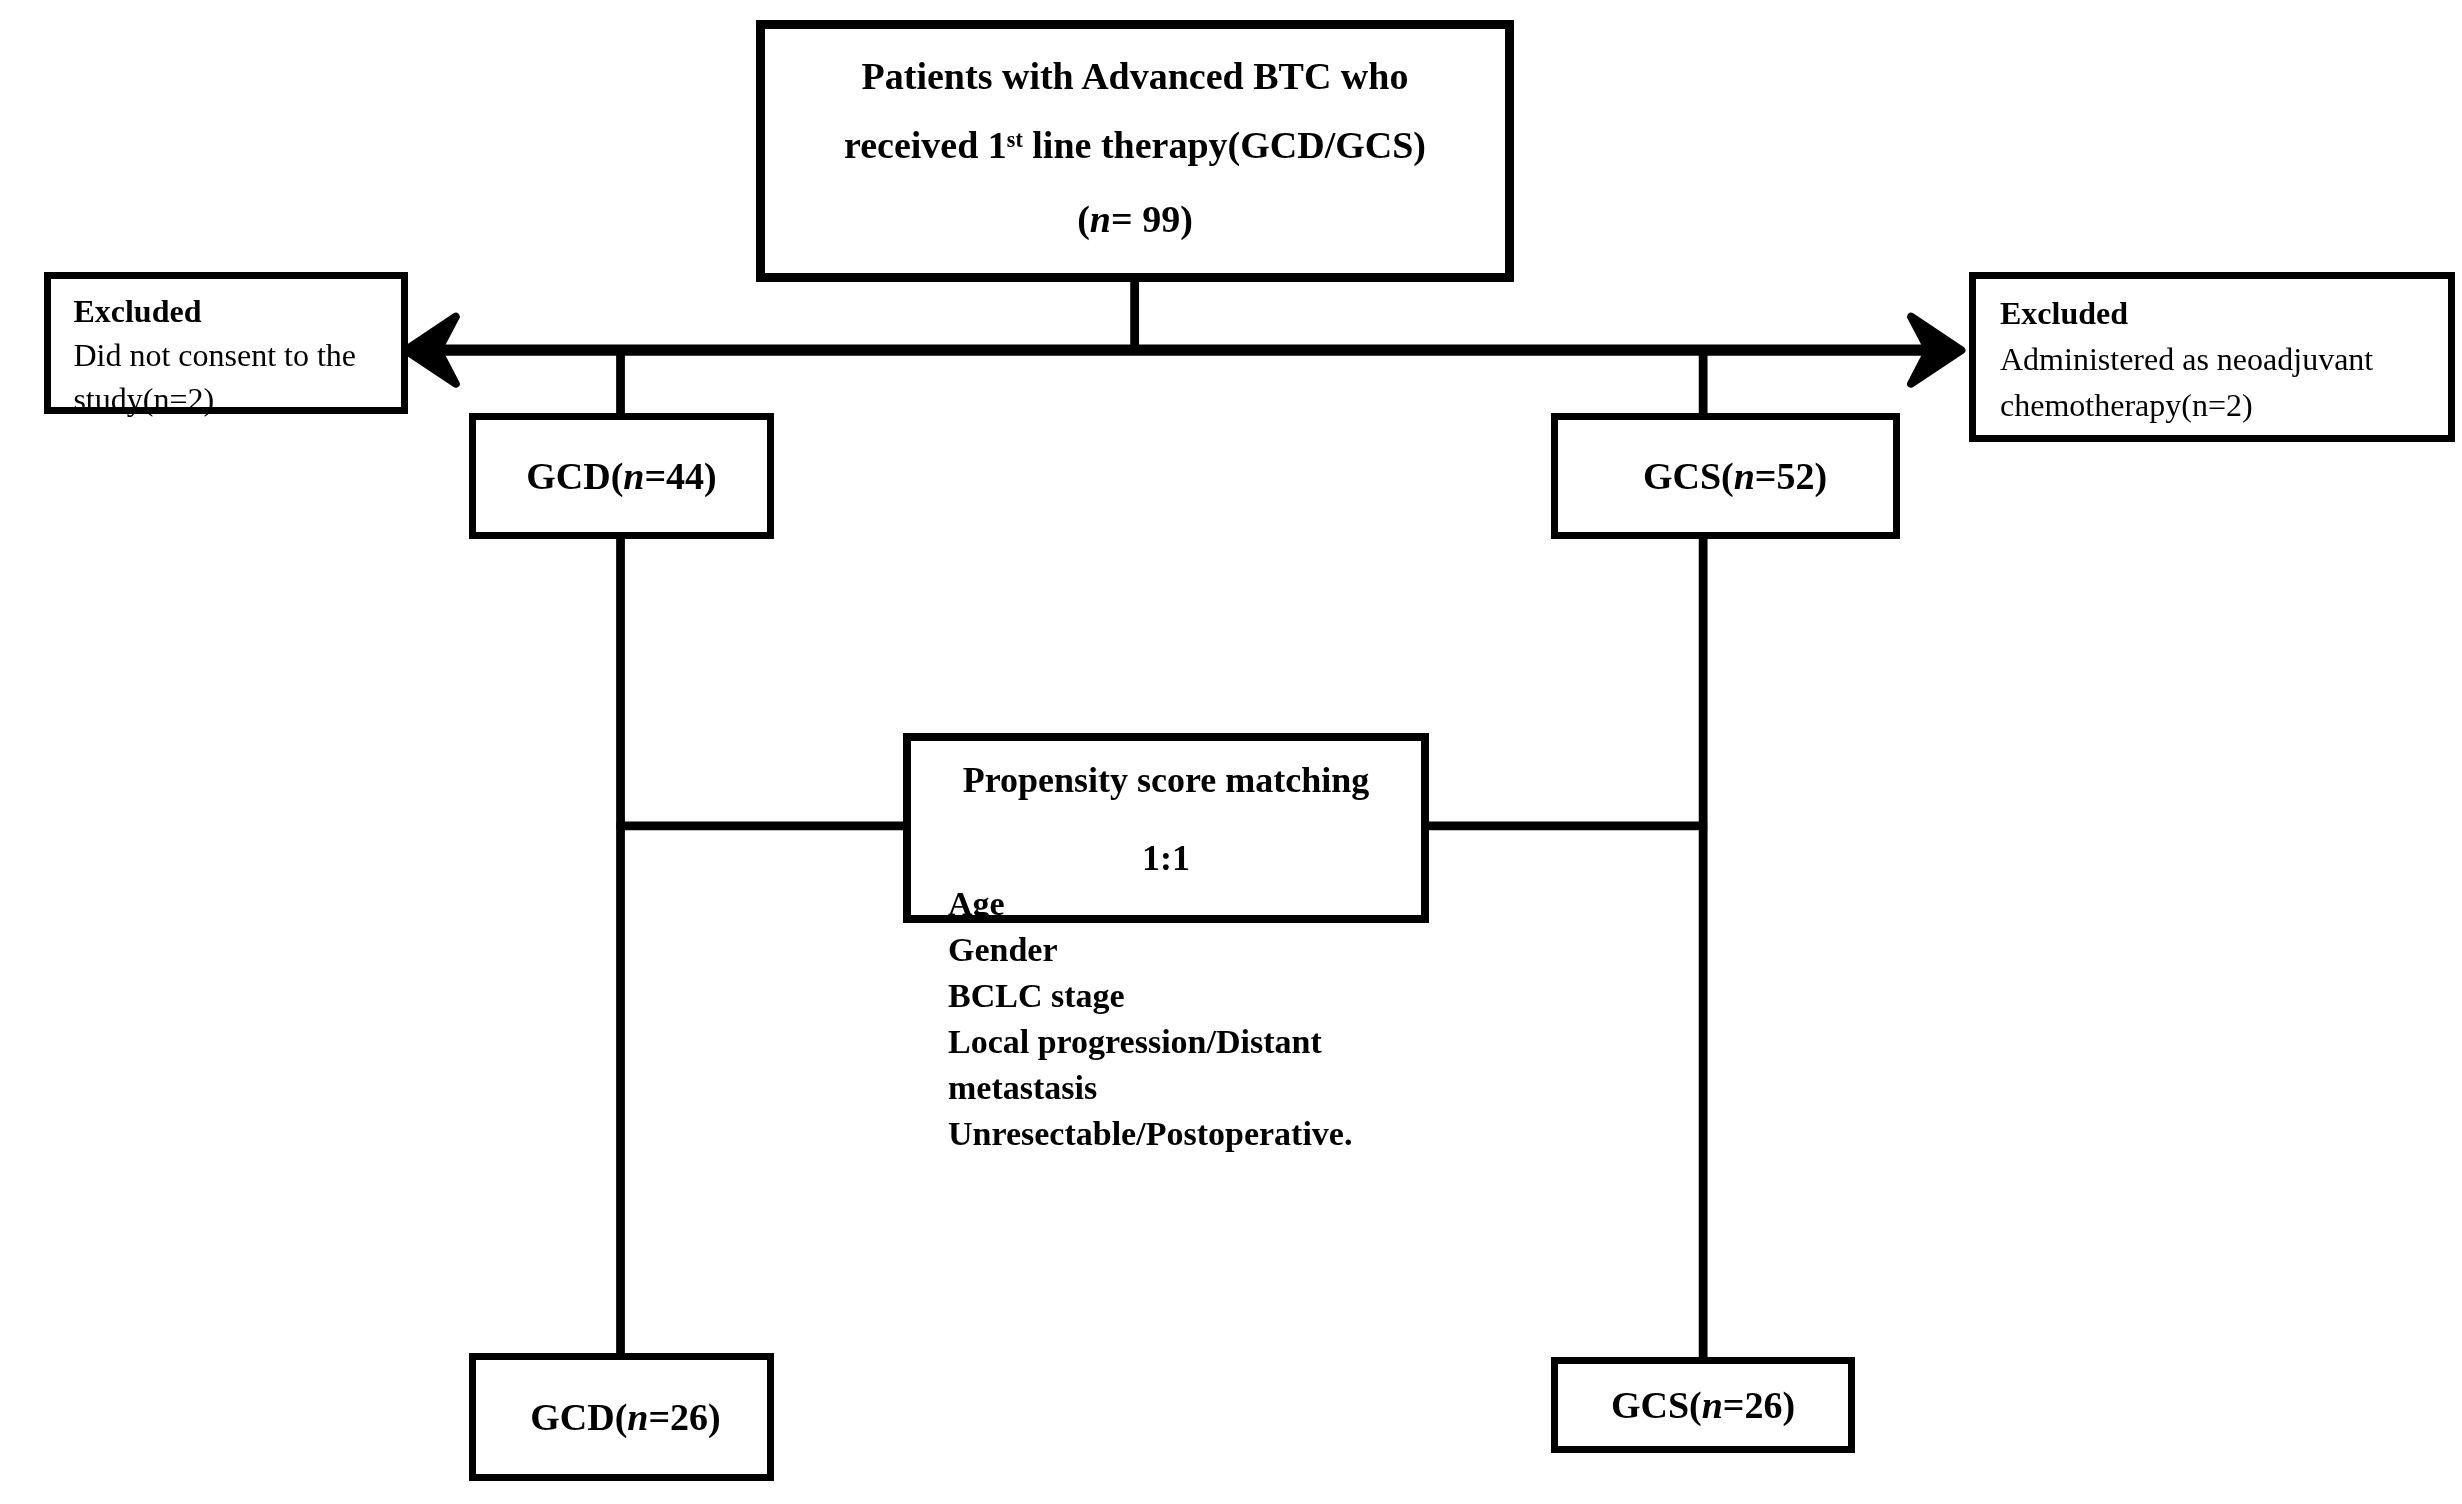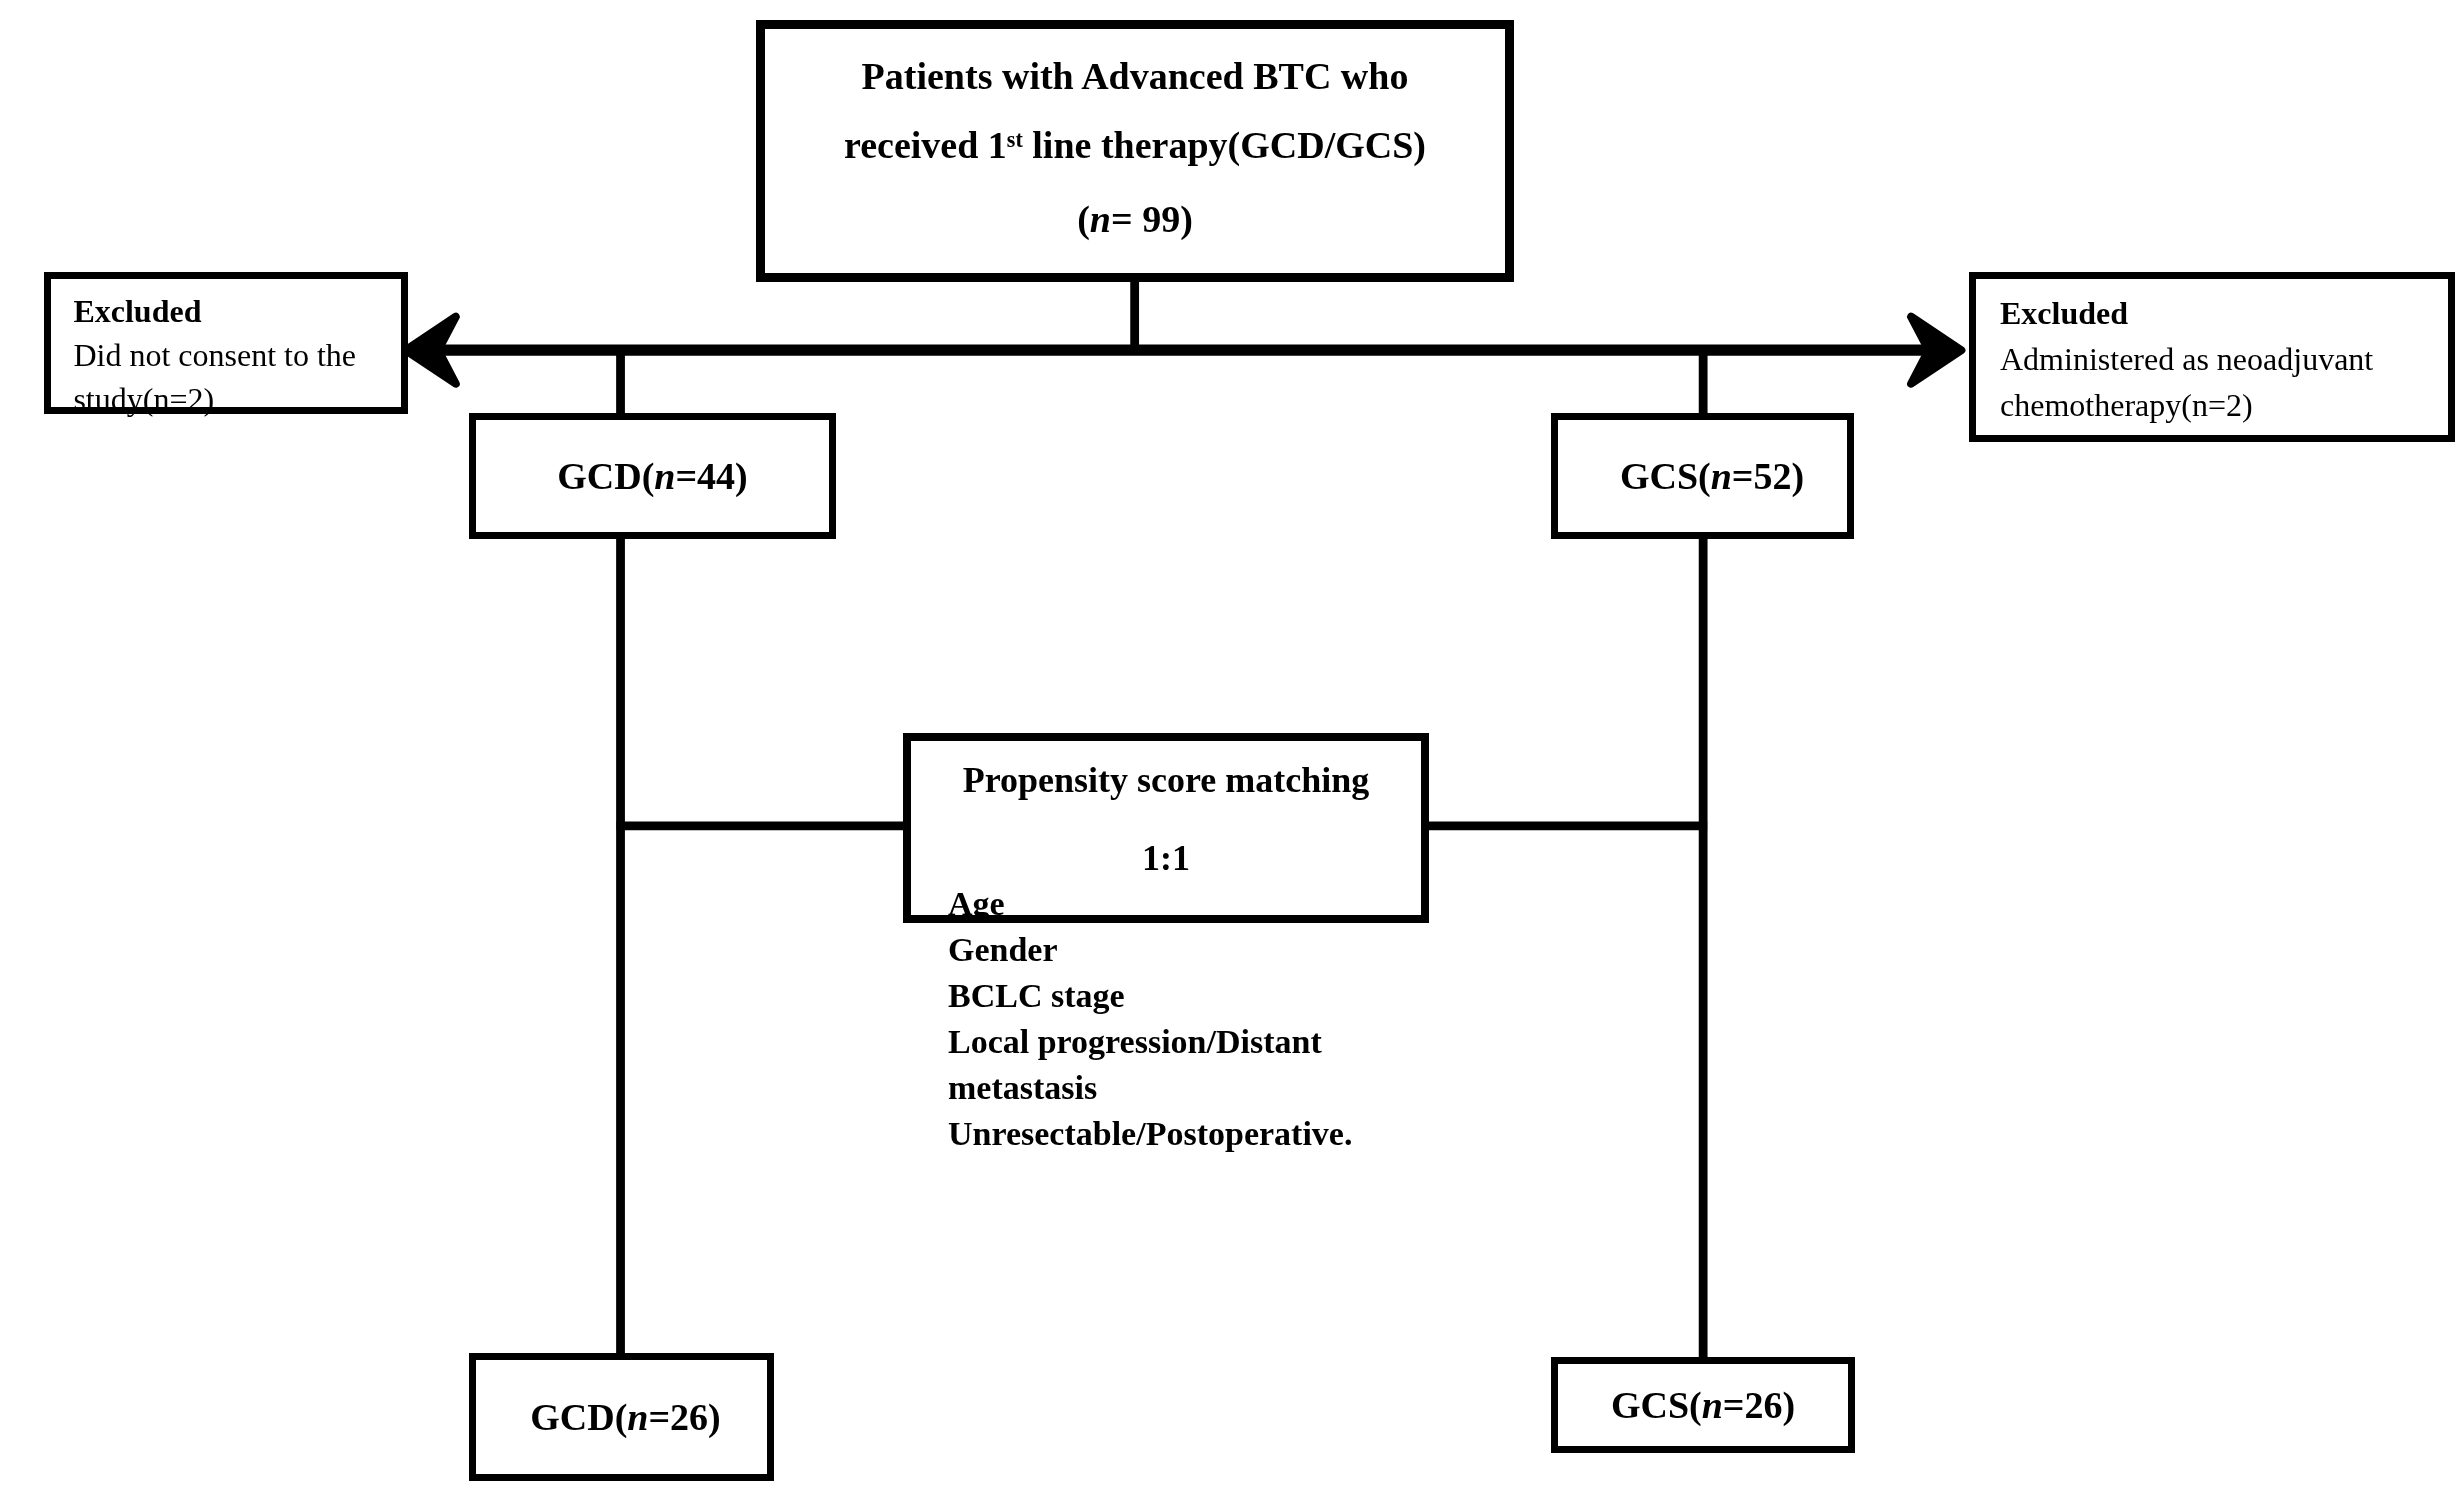--- a/index.html
+++ b/index.html
@@ -67,22 +67,22 @@
   }
   .excl-title { font-weight: bold; }
   
   .arm-box {
     display: flex;
     align-items: center;
     justify-content: center;
     font-weight: bold;
     font-size: 38px;
   }
-  .gcd-initial { left: 469px; top: 413px; width: 367px; height: 126px; }
-  .gcs-initial { left: 1551px; top: 413px; width: 303px; height: 126px; padding-left: 19px; }
+  .gcd-initial { left: 469px; top: 413px; width: 305px; height: 126px; }
+  .gcs-initial { left: 1551px; top: 413px; width: 349px; height: 126px; padding-left: 19px; }
   .gcd-matched { left: 469px; top: 1353px; width: 305px; height: 128px; padding-left: 8px; }
   .gcs-matched { left: 1551px; top: 1357px; width: 304px; height: 96px; }
   
   .psm-box {
     left: 903px; top: 733px;
     width: 526px; height: 190px;
     border-width: 8px;
     text-align: center;
     font-weight: bold;
     font-size: 36px;

